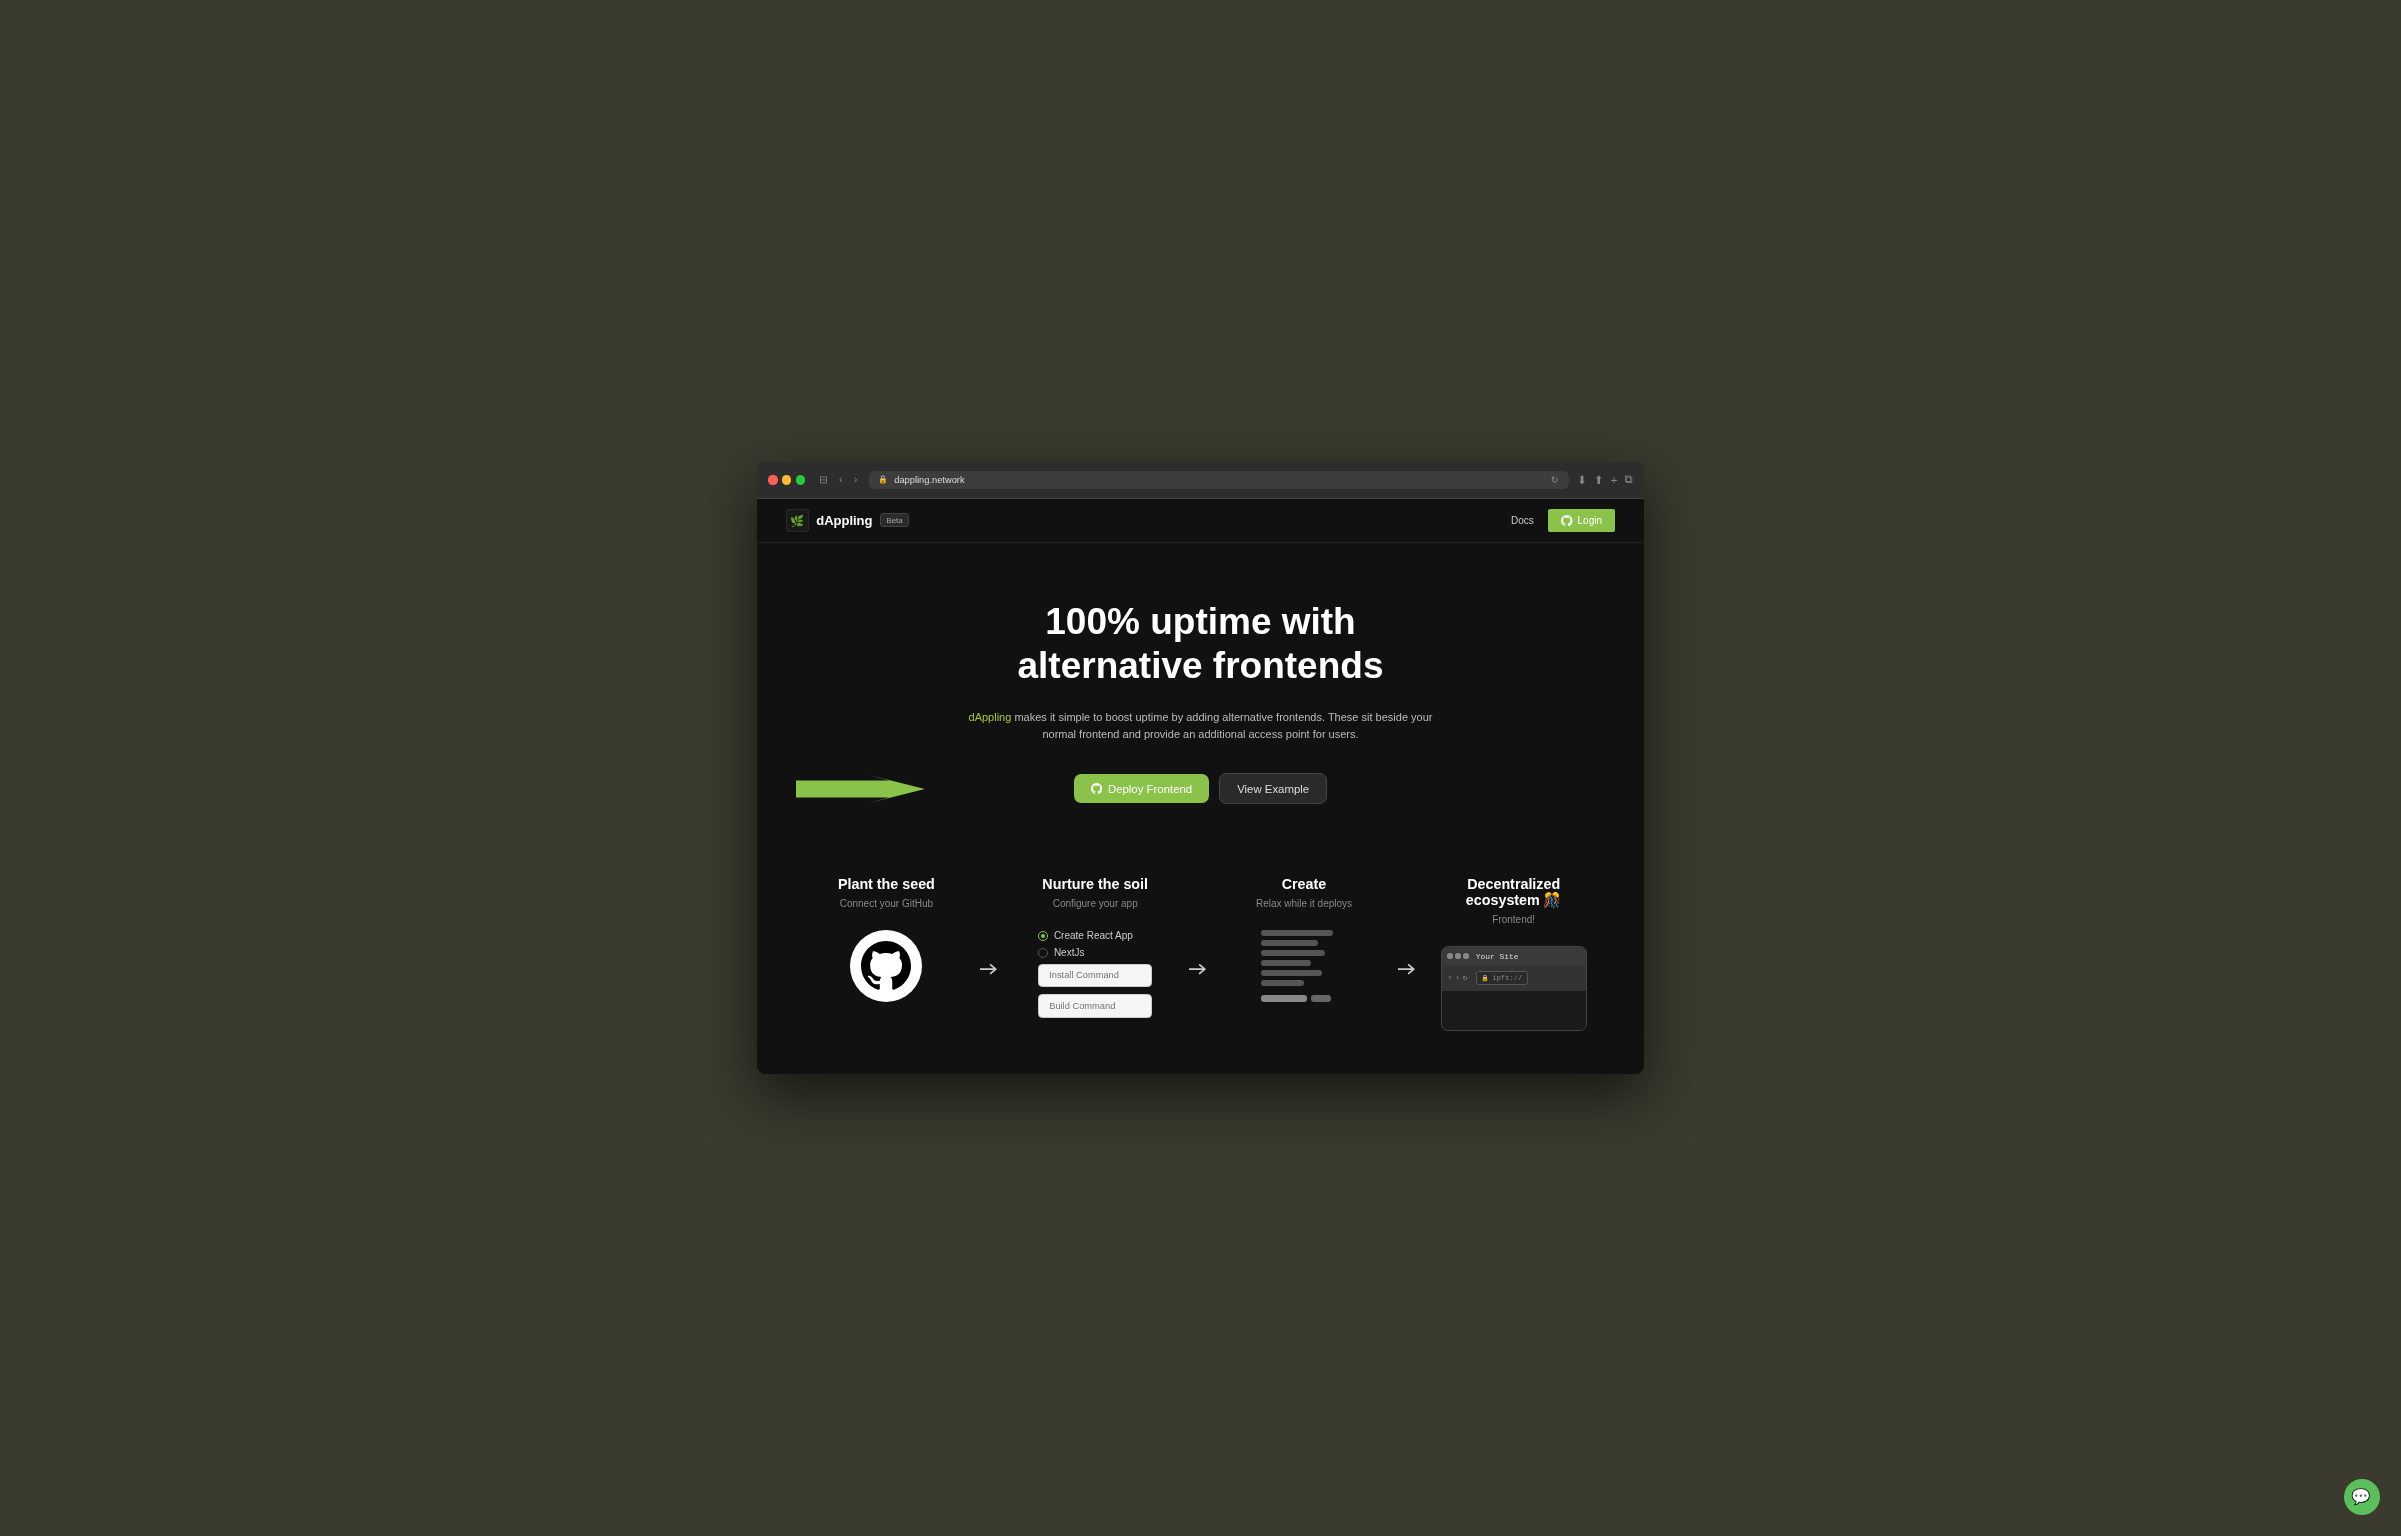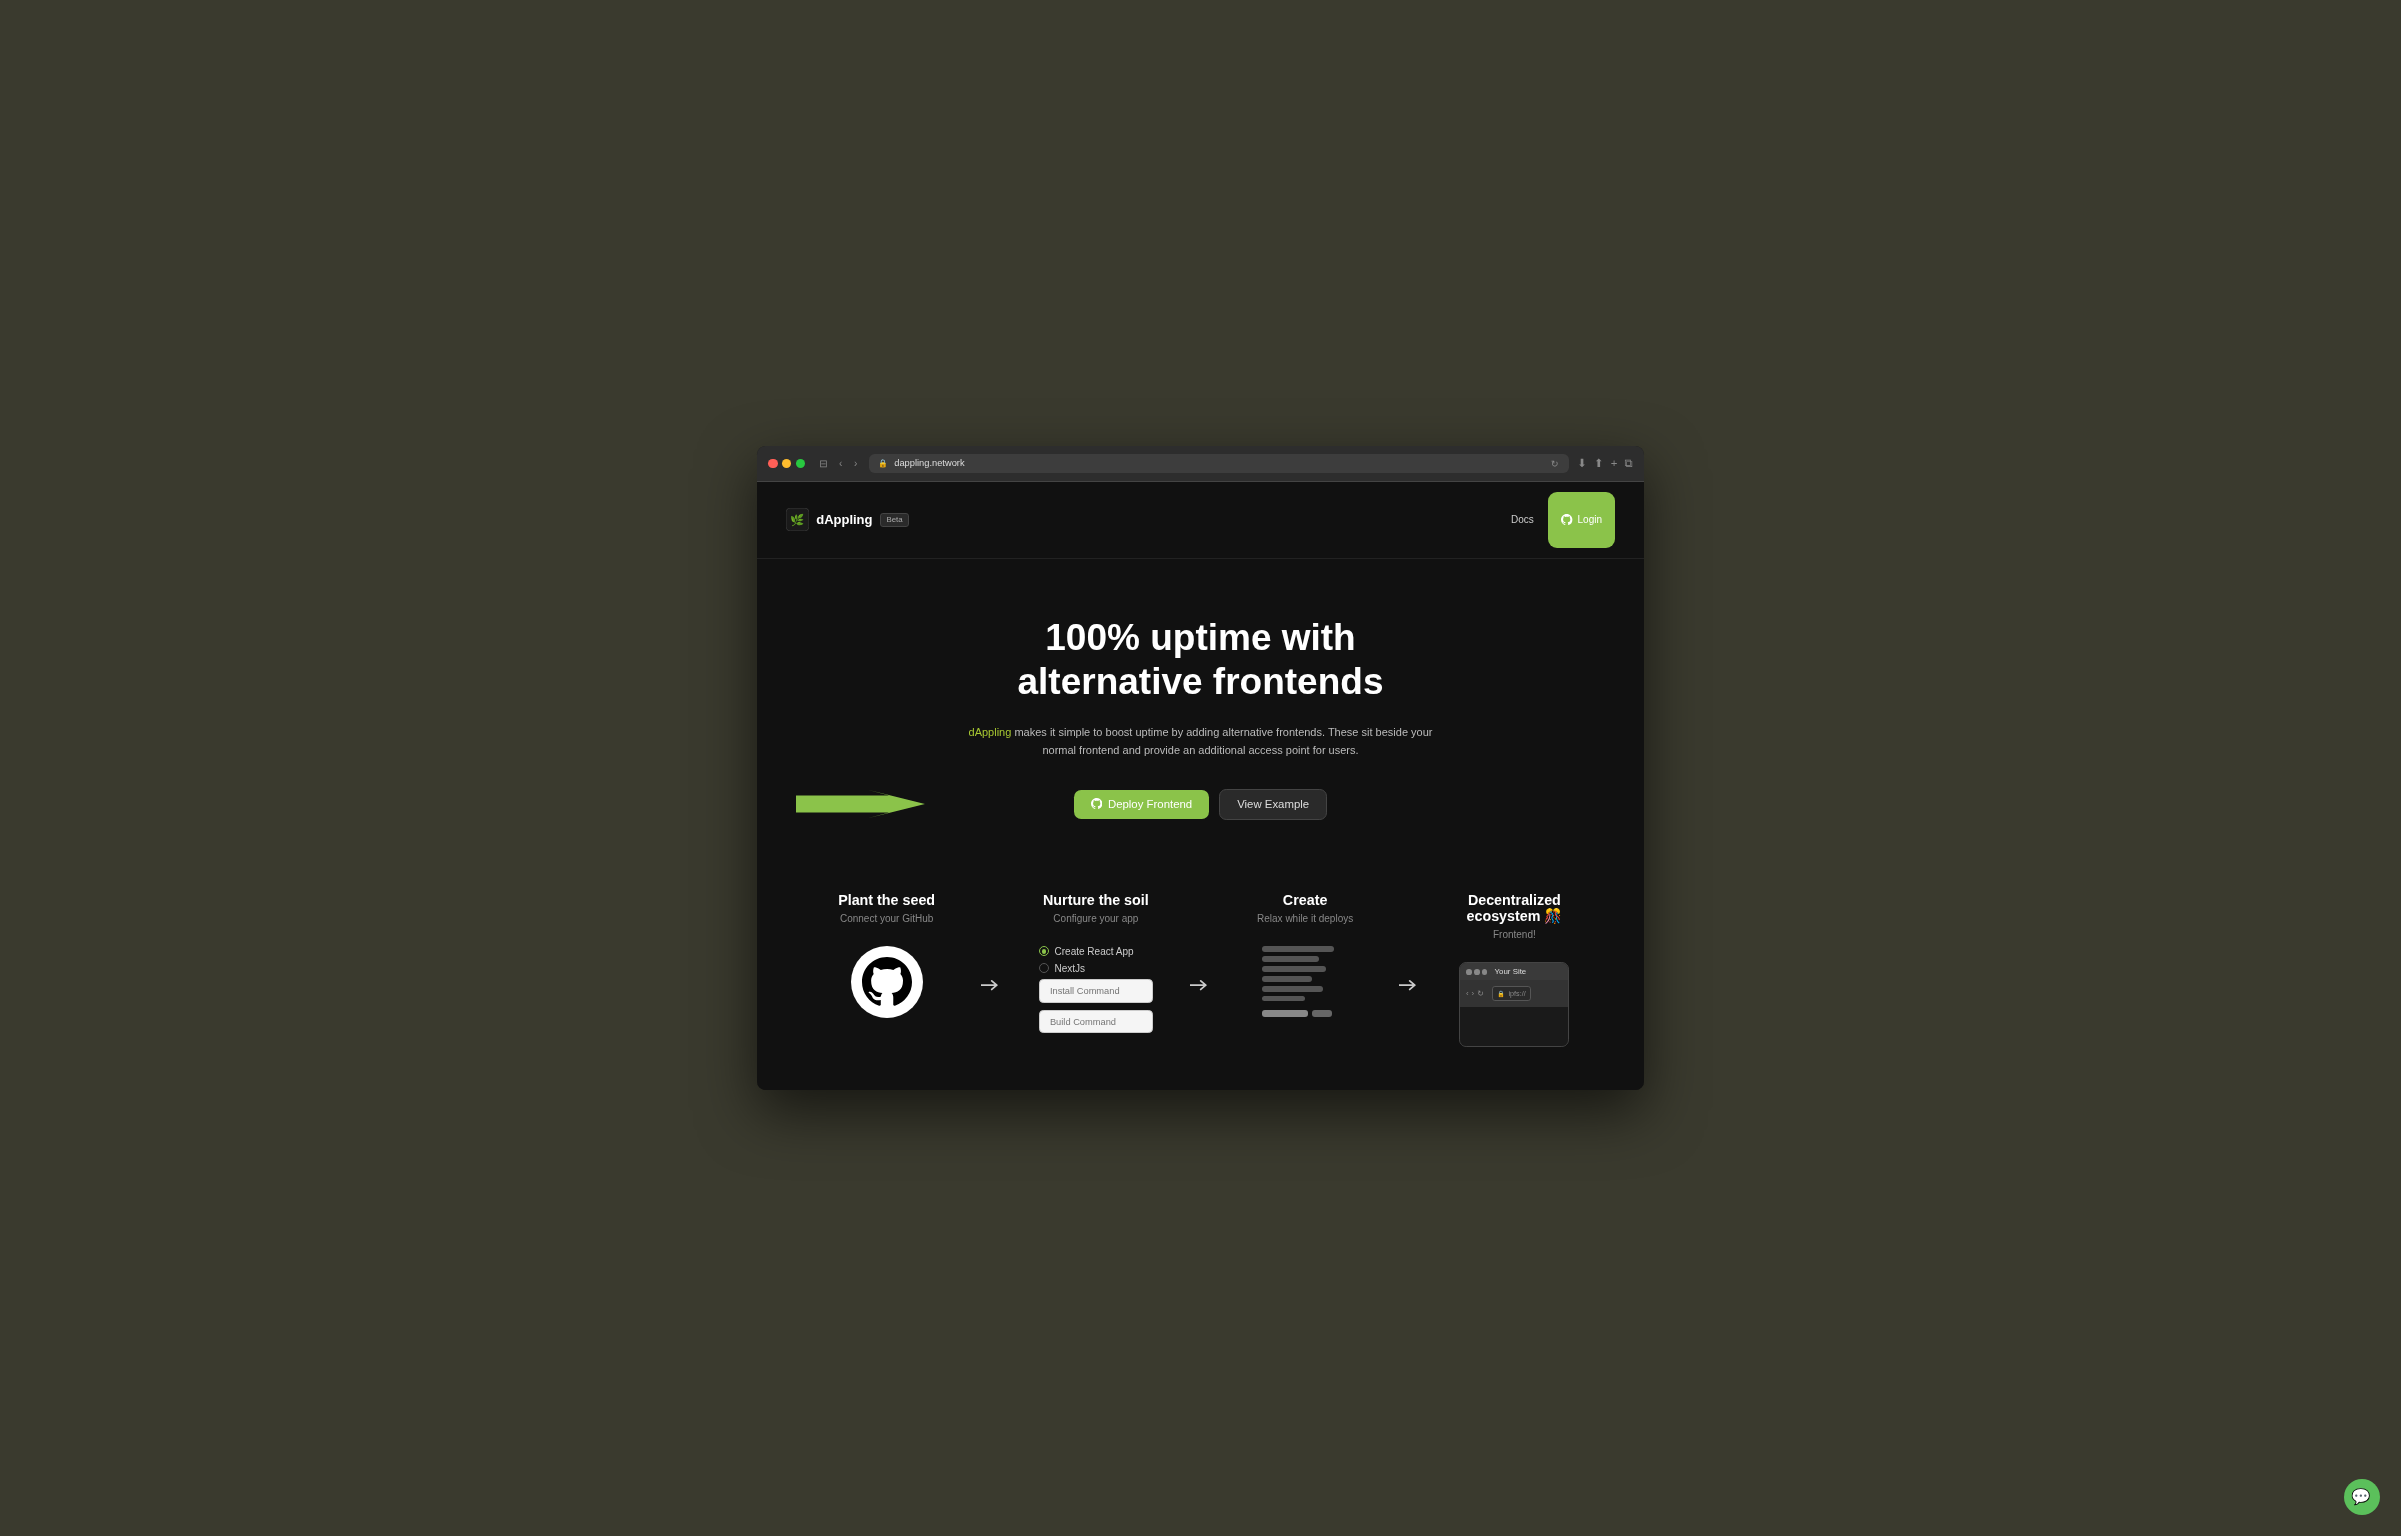--- a/index.html
+++ b/index.html
@@ -145,22 +145,22 @@
       color: #ccc;
       font-size: 10px;
       cursor: pointer;
       text-decoration: none;
     }
 
     .login-btn {
       background: #8bc34a;
       color: #fff;
       border: none;
-      padding: 22px 13px;
-      border-radius: 9px;
+      padding: 6px 13px;
+      border-radius: 2px;
       font-size: 10px;
       cursor: pointer;
       display: flex;
       align-items: center;
       gap: 5px;
       font-weight: 500;
       justify-content: flex-end;
     }
 
     
@@ -359,22 +359,23 @@
       height: 7.2px;
       border-radius: 2.9px;
       background: #888;
     }
 
     
     .mini-browser {
       background: #2a2a2a;
       border-radius: 7.2px;
       overflow: hidden;
-      width: 110px;
+      width: 146px;
       border: 0.7px solid #444;
+      font-family: Liberation Mono, monospace;
     }
 
     .mini-browser-chrome {
       background: #3a3a3a;
       padding: 4.3px 5.7px;
       display: flex;
       align-items: center;
       gap: 4.3px;
     }
 

